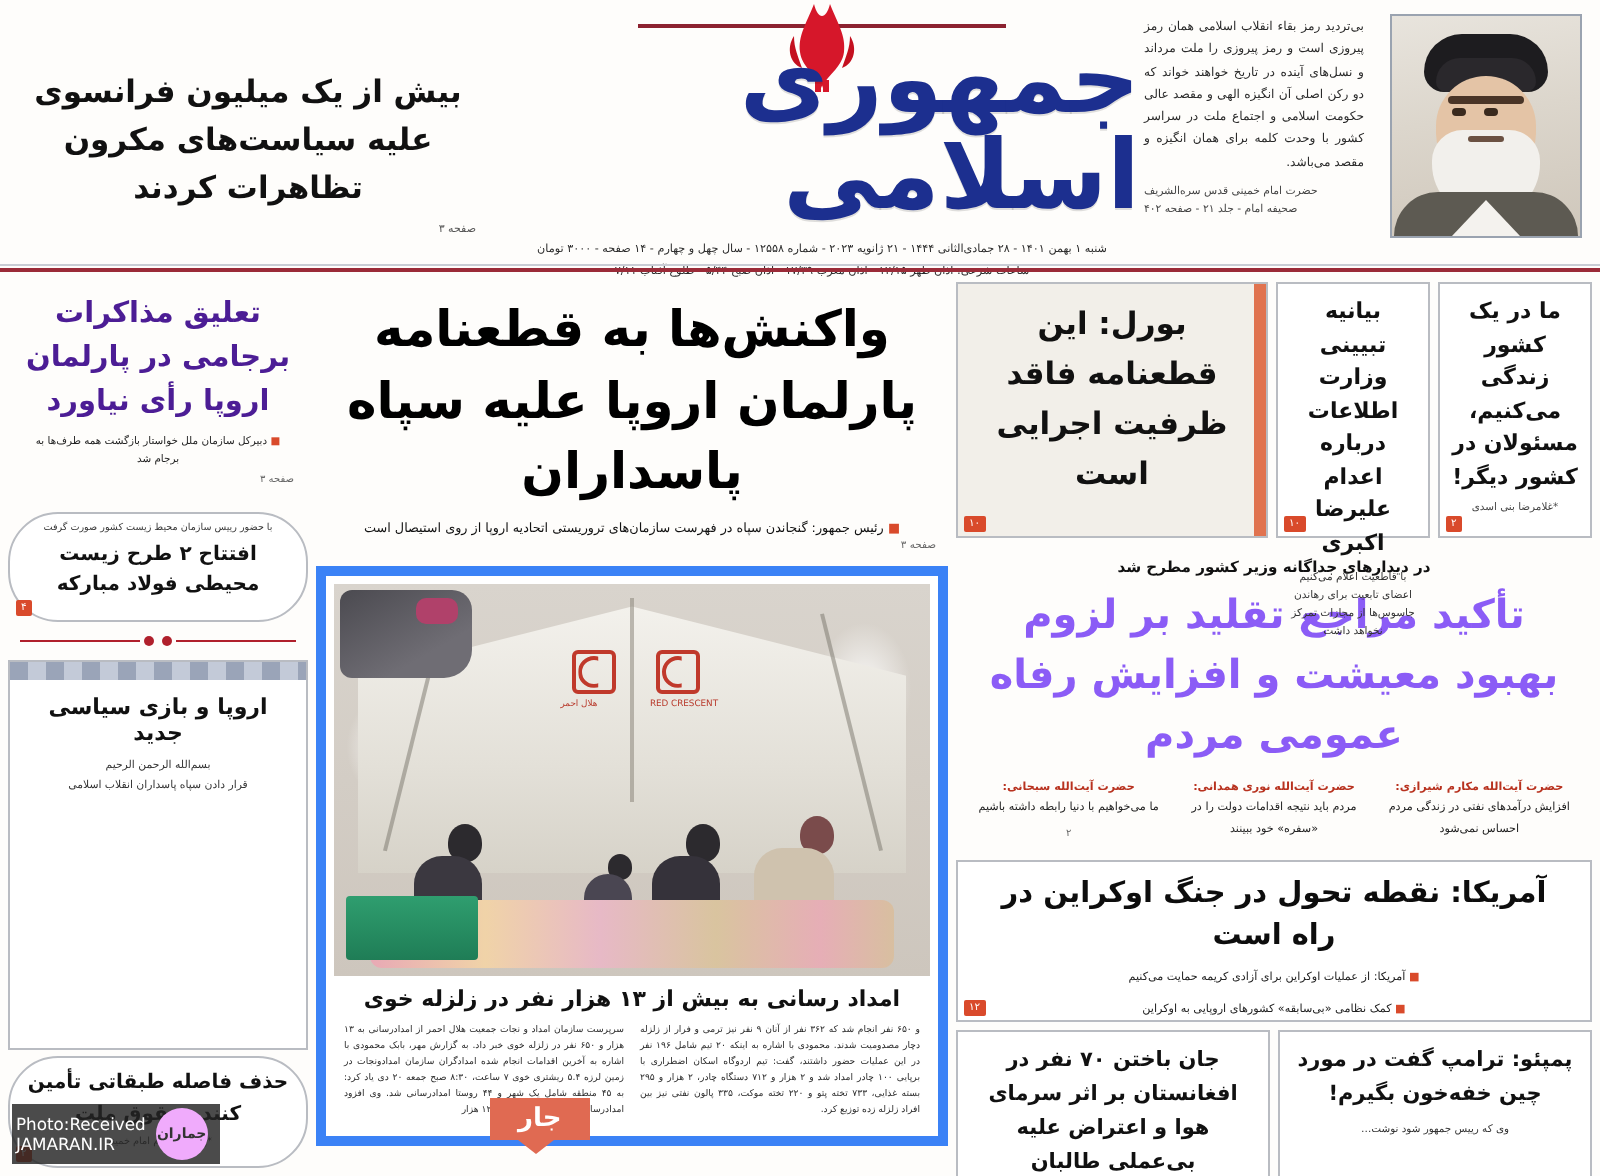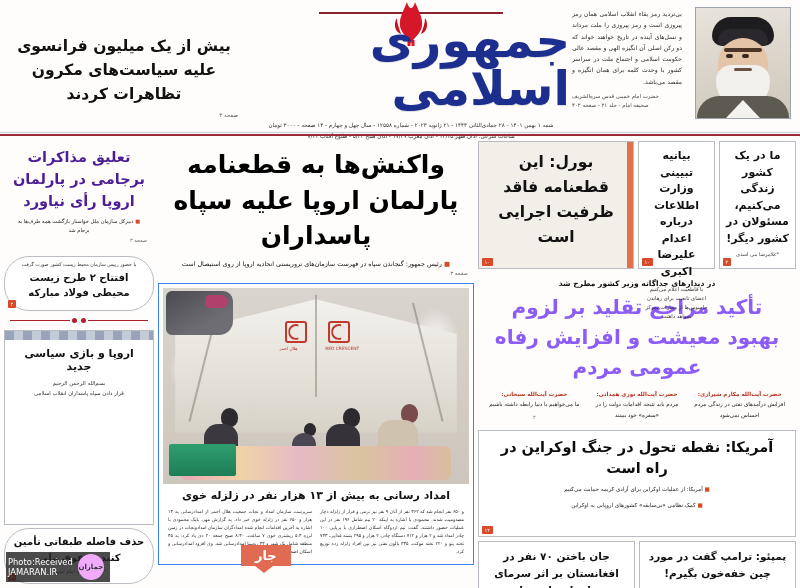--- a/index.html
+++ b/index.html
@@ -103,21 +103,21 @@
   
   .marja { padding: 6px 8px 4px 8px; direction: rtl; text-align: center; }
   .marja .kicker { font-size: 7.6px; color: #111; font-weight: 700; margin-bottom: 4px; }
   .marja h2 { font-size: 20px; line-height: 1.5; color: #8b5cf6; font-weight: 700; }
   .marja-quotes { display: flex; gap: 6px; margin-top: 7px; direction: rtl; }
   .mq { flex: 1; direction: rtl; text-align: center; font-size: 5.6px; line-height: 1.85; color: #222; }
   .mq .hd { color: #b8321f; font-weight: 700; }
   .mq .pg { margin-top:3px; font-size:5px; color:#666; }
 
   
-  .amer { padding: 6px 10px 26px 10px; direction: rtl; text-align: center; }
+  .amer { padding: 6px 10px 0 10px; direction: rtl; text-align: center; }
   .amer h2 { font-size: 14.5px; line-height: 1.45; color: #0d0d0d; font-weight: 700; }
   .amer .bul { margin-top: 5px; font-size: 5.6px; line-height: 1.9; color: #222; }
   .amer .bul span.b { color: #d94a2b; }
 
   
   .bottom2 { display: flex; gap: 4px; flex: 1; }
   .b2 { flex: 1; padding: 6px 7px 10px 7px; direction: rtl; text-align: center; }
   .b2 h3 { font-size: 10.5px; line-height: 1.62; color: #111; font-weight: 700; }
   .b2 .dek { margin-top: 5px; font-size: 5.2px; line-height: 1.7; color: #333; }
 
@@ -131,21 +131,21 @@
     font-weight:700; direction:rtl; margin-left:5px; }
   .wm-txt { font-size: 8.4px; line-height: 1.25; direction: ltr; text-align: left; }
 
   
   .lead-head { padding: 6px 6px 5px 6px; direction: rtl; text-align: center; border:none; }
   .lead-head h1 { font-size: 25px; line-height: 1.42; color: #000; font-weight: 700; }
   .lead-head .dek { margin-top: 6px; font-size: 6.4px; color: #111; }
   .lead-head .dek .b { color: #d94a2b; }
   .lead-head .pg { font-size: 5.2px; color: #666; text-align: right; margin-top:2px;}
 
-  .photo-card { border: 1px solid #3b82f6; background: #fff; padding: 4px; }
+  .photo-card { border: 5px solid #3b82f6; background: #fff; padding: 4px; }
   .photo {
     width: 100%; height: 196px; position: relative; overflow: hidden; background: #cfc9c2;
   }
   
   .tent-bg { position:absolute; inset:0; background:linear-gradient(180deg,#d9d4cd 0%, #cdc6bd 100%); }
   .tent-body { position:absolute; left:4%; right:4%; top:6%; bottom:26%;
     background:linear-gradient(180deg,#f3f1ec 0%, #e3e0d8 60%, #d6d2c8 100%);
     clip-path: polygon(50% 0%, 100% 26%, 100% 100%, 0% 100%, 0% 26%); }
   .tent-seamL{position:absolute; left:18%; top:8%; width:1.5px; height:62%;
     background:rgba(120,115,105,.5); transform:rotate(14deg); transform-origin:top;}

